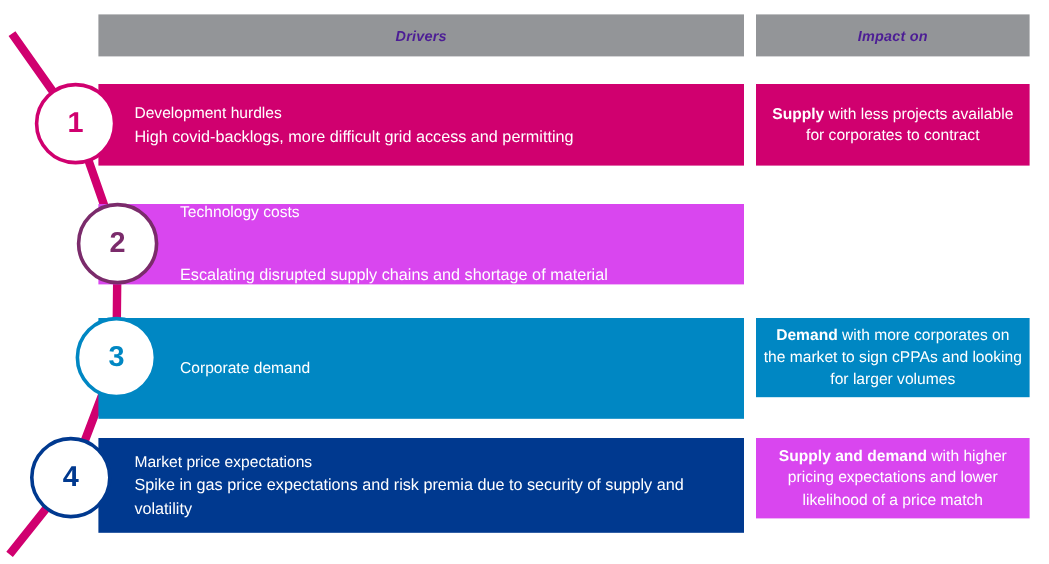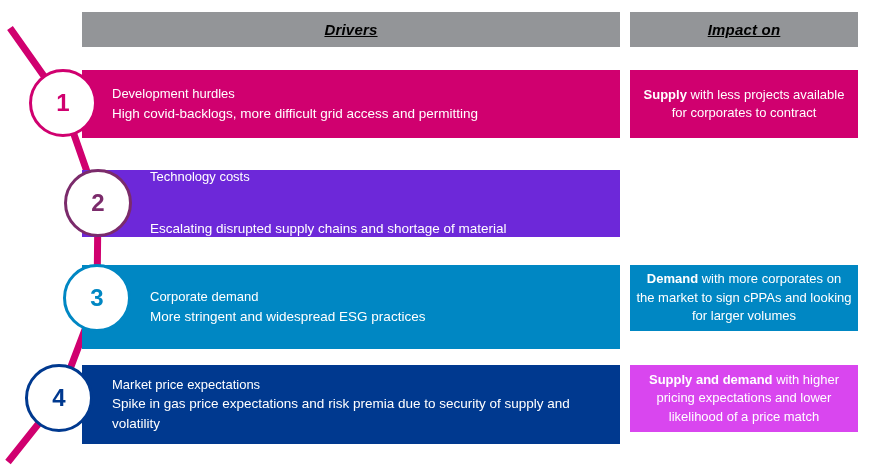--- a/index.html
+++ b/index.html
@@ -15,29 +15,28 @@
   }
   #stage {
     position: relative;
     width: 874px;
     height: 470px;
   }
   
   .hdr {
     position: absolute;
     background: #939598;
-    color: #000000;
+    color: #4c1d95;
     font-style: italic;
     font-weight: bold;
-    font-size: 15px;
+    font-size: 12px;
     display: flex;
     align-items: center;
     justify-content: center;
     letter-spacing: .2px;
-    text-decoration: underline;
   }
   #hdr-drivers { left: 82px;  top: 12px; width: 538px; height: 35px; }
   #hdr-impact  { left: 630px; top: 12px; width: 228px; height: 35px; }
 
   
   #zigzag {
     position: absolute;
     left: 0; top: 0;
     width: 874px; height: 470px;
     pointer-events: none;
@@ -117,31 +116,30 @@
     <div class="driver-title">Development hurdles</div>
     <div class="driver-sub">High covid-backlogs, more difficult grid access and permitting</div>
   </div>
   <div class="impact-bar" id="impact-1" style="top: 70px; height: 68px; background: rgb(208, 0, 111);">
     <span><b>Supply</b><span> with less projects available for corporates to contract</span></span>
   </div>
   <div class="circle" id="circle-1" style="left: 29px; top: 69px; border-color: rgb(208, 0, 111); color: rgb(208, 0, 111);">
     <span>1</span>
   </div>
 
-  <div class="driver-bar" id="bar-2" style="top: 170px; height: 67px; padding-left: 68px; background: #6d28d9; gap: 32px;">
+  <div class="driver-bar" id="bar-2" style="top: 170px; height: 67px; padding-left: 68px; background: #d946ef; gap: 32px;">
     <div class="driver-title">Technology costs</div>
     <div class="driver-sub">Escalating disrupted supply chains and shortage of material</div>
   </div>
   <div class="circle" id="circle-2" style="left: 64px; top: 169px; border-color: rgb(123, 43, 107); color: rgb(123, 43, 107);">
     <span>2</span>
   </div>
 
   <div class="driver-bar" id="bar-3" style="top: 265px; height: 84px; padding-left: 68px; background: rgb(0, 135, 195);">
     <div class="driver-title">Corporate demand</div>
-    <div class="driver-sub">More stringent and widespread ESG practices</div>
   </div>
   <div class="impact-bar" id="impact-3" style="top: 265px; height: 66px; background: rgb(0, 135, 195); justify-content: flex-end;">
     <span><b>Demand</b><span> with more corporates on the market to sign cPPAs and looking for larger volumes</span></span>
   </div>
   <div class="circle" id="circle-3" style="left: 63px; top: 264px; border-color: rgb(0, 135, 195); color: rgb(0, 135, 195);">
     <span>3</span>
   </div>
 
   <div class="driver-bar" id="bar-4" style="top: 365px; height: 79px; padding-left: 30px; background: rgb(0, 57, 143);">
     <div class="driver-title">Market price expectations</div>

